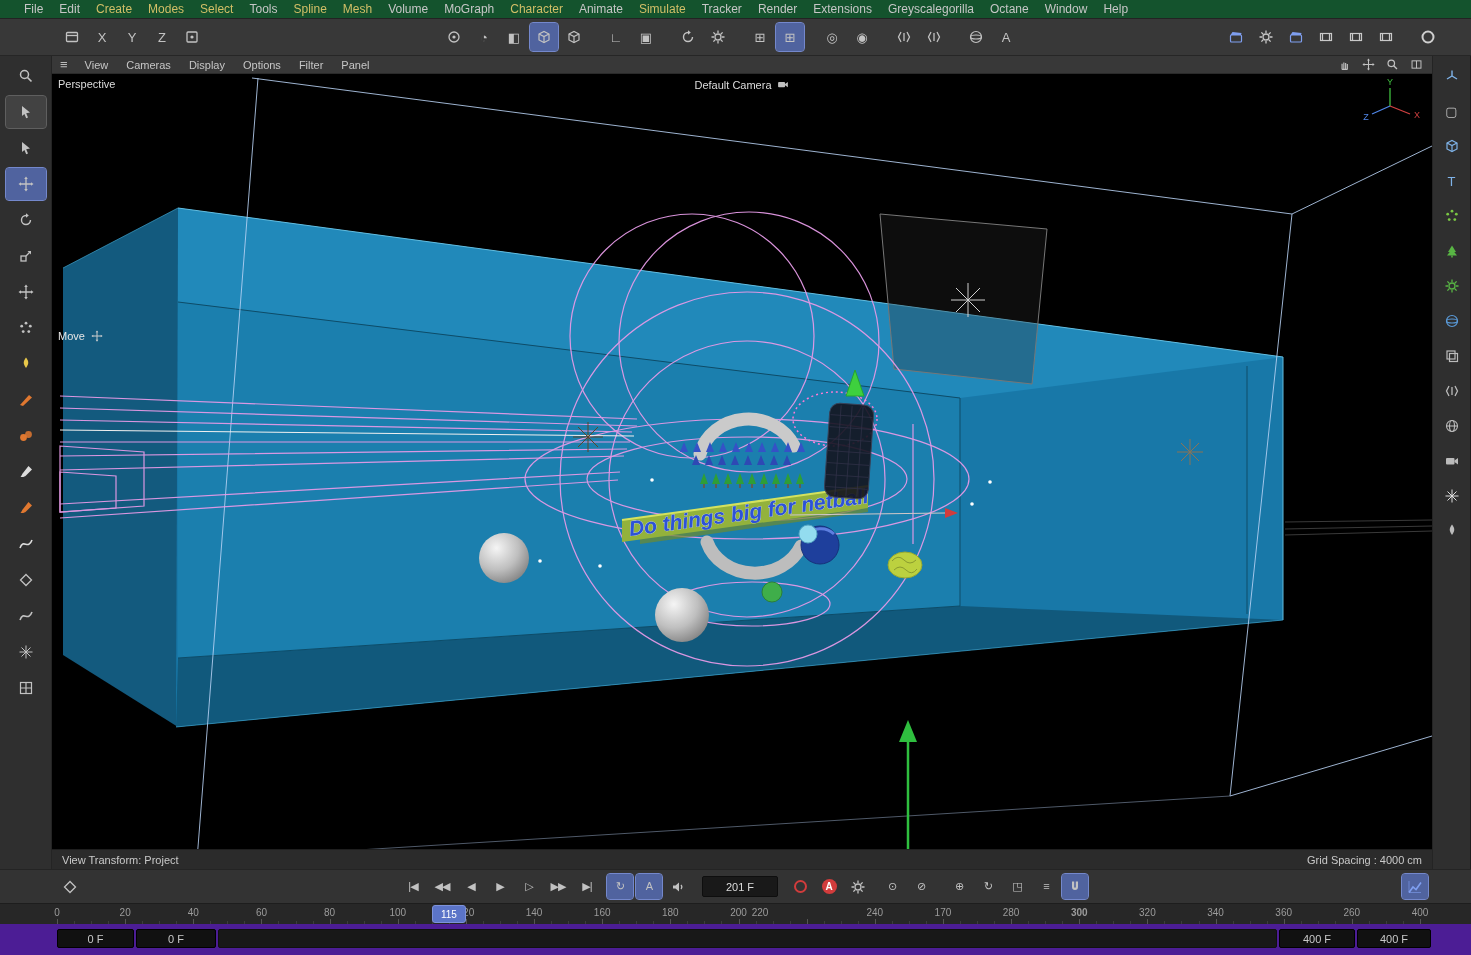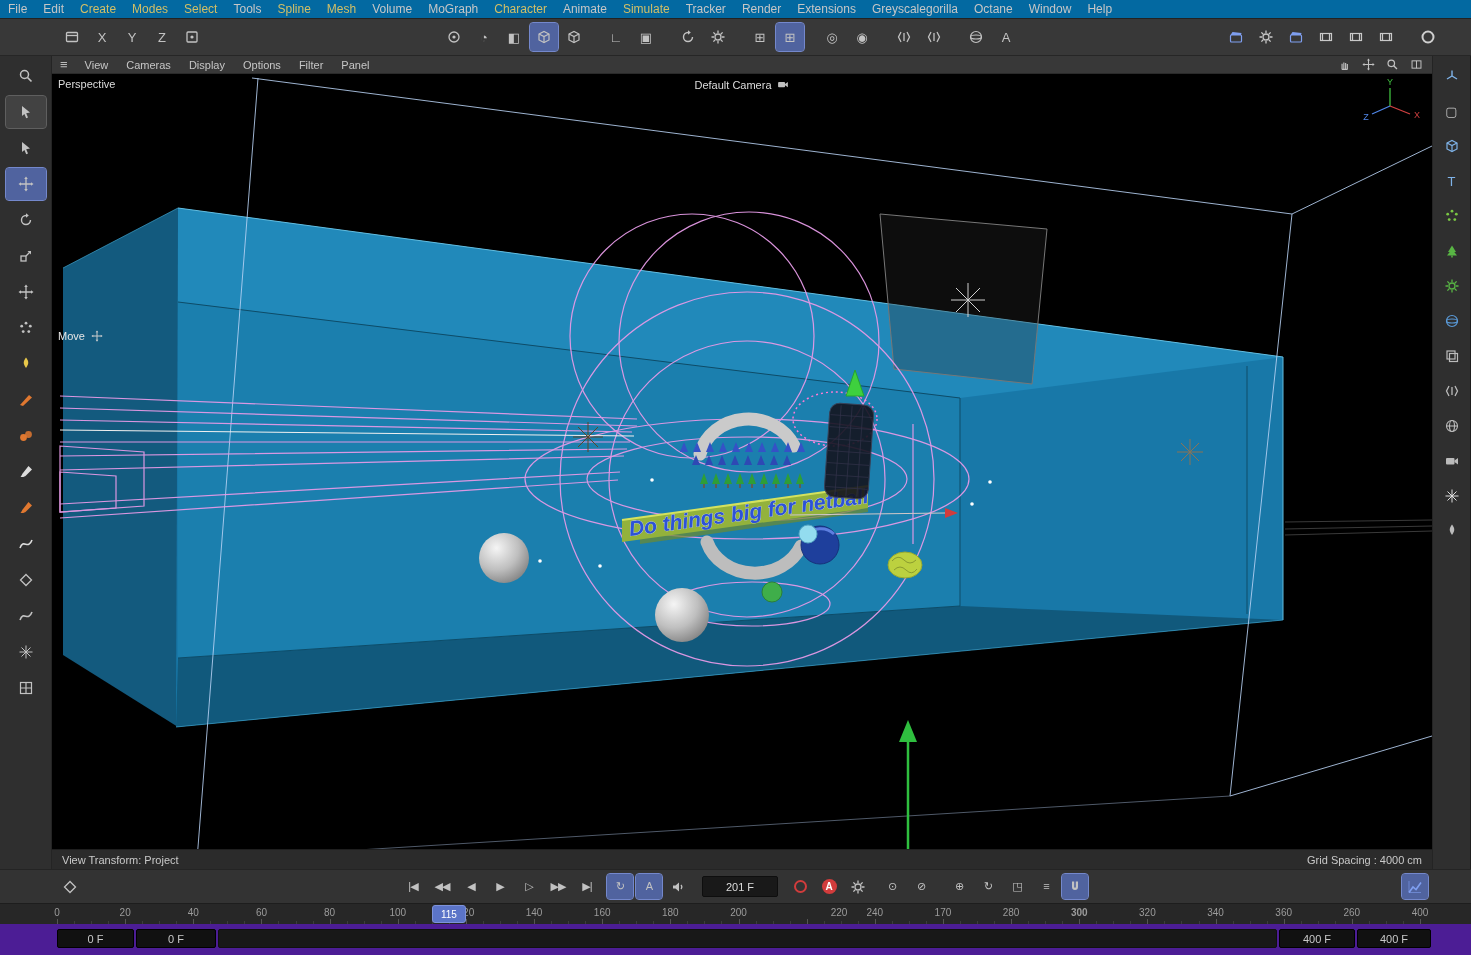--- a/index.html
+++ b/index.html
@@ -1,19 +1,19 @@
 <!DOCTYPE html>
 <html><head>
 <meta charset="utf-8">
 <style>
 *{box-sizing:border-box;margin:0;padding:0}
 body{width:1471px;height:955px;background:#141414;font-family:"Liberation Sans","DejaVu Sans",sans-serif;color:#c8c8c8;overflow:hidden}
 #app{position:relative;width:1471px;height:955px;background:#1e1e1e}
 
-#menubar{height:19px;background:#0369a1;display:flex;align-items:center;padding-left:0;border-bottom:1px solid #232323}
+#menubar{height:19px;background:#14532d;display:flex;align-items:center;padding-left:16px;border-bottom:1px solid #232323}
 .mgroup{display:flex;align-items:center}
 .menu-item{padding:0 8px;font-size:12px;color:#c6c6c6;cursor:default;white-space:nowrap}
 .menu-item.hl{color:#d2bf67}
 
 #toolbar{height:37px;background:#383838;display:flex;align-items:center;border-bottom:1px solid #262626;position:relative}
 .tgroup{display:flex;align-items:center;gap:2px}
 .tgroup.left{margin-left:58px}
 .tgroup.center{position:absolute;left:440px}
 .tgroup.right{position:absolute;left:1222px}
 .icon-btn{width:28px;height:28px;display:flex;align-items:center;justify-content:center;border-radius:3px;color:#c2c2c2;position:relative;flex:none}
@@ -932,21 +932,21 @@
       <div class="tick-label" style="left: 125.15px;">20</div>
       <div class="tick-label" style="left: 193.3px;">40</div>
       <div class="tick-label" style="left: 261.45px;">60</div>
       <div class="tick-label" style="left: 329.6px;">80</div>
       <div class="tick-label" style="left: 397.75px;">100</div>
       <div class="tick-label" style="left: 465.9px;">120</div>
       <div class="tick-label" style="left: 534.05px;">140</div>
       <div class="tick-label" style="left: 602.2px;">160</div>
       <div class="tick-label" style="left: 670.35px;">180</div>
       <div class="tick-label" style="left: 738.5px;">200</div>
-      <div class="tick-label" style="left: 839px;">220</div>
+      <div class="tick-label" style="left: 760px;">220</div>
       <div class="tick-label" style="left: 874.8px;">240</div>
       <div class="tick-label" style="left: 942.95px;">170</div>
       <div class="tick-label" style="left: 1011.1px;">280</div>
       <div class="tick-label" style="left: 1079.25px; font-weight: bold;">300</div>
       <div class="tick-label" style="left: 1147.4px;">320</div>
       <div class="tick-label" style="left: 1215.55px;">340</div>
       <div class="tick-label" style="left: 1283.7px;">360</div>
       <div class="tick-label" style="left: 1351.85px;">260</div>
       <div class="tick-label" style="left: 1420px;">400</div>
       <div class="playhead" style="left: 448.863px;">115</div>

